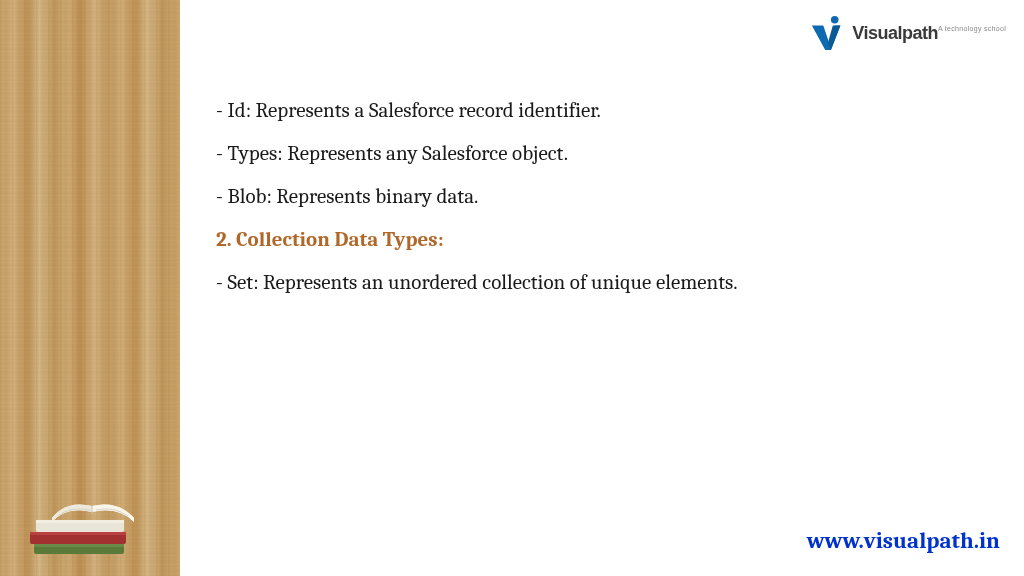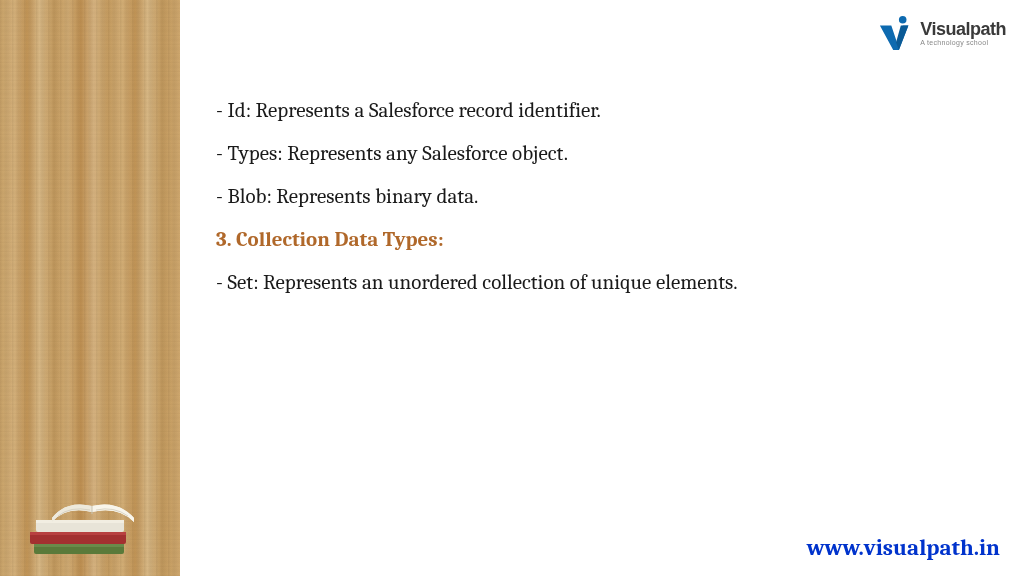--- a/index.html
+++ b/index.html
@@ -41,21 +41,21 @@
       align-items: center;
       gap: 4px;
     }
     .logo-v {
       width: 38px;
       height: 38px;
       position: relative;
     }
     .logo-text {
       display: flex;
-      flex-direction: column;
+      flex-direction: row;
       line-height: 1;
     }
     .logo-main {
       font-family: Arial, sans-serif;
       font-size: 18px;
       font-weight: bold;
       color: #3a3a3a;
       letter-spacing: -0.5px;
     }
     .logo-sub {
@@ -79,21 +79,21 @@
     }
     .section-heading {
       color: #b0682a;
       font-weight: bold;
       margin: 2px 0;
     }
     .map-line { line-height: 1.7; margin-top: 4px; }
     .footer-url {
       position: absolute;
       right: 24px;
-      bottom: 15px;
+      bottom: 22px;
       font-family: Cambria, Georgia, serif;
       font-size: 23px;
       font-weight: bold;
       color: #0033cc;
     }
     .books {
       position: absolute;
       left: 6px;
       bottom: 4px;
       width: 170px;
@@ -116,21 +116,21 @@
   <div class="logo-text">
     <span class="logo-main">Visualpath</span>
     <span class="logo-sub">A technology school</span>
   </div>
 </div>
 
 <div class="content">
   <div class="bullet"> - Id: Represents a Salesforce record identifier.</div>
   <div class="bullet"> - Types: Represents any Salesforce object.</div>
   <div class="bullet"> - Blob: Represents binary data.</div>
-  <div class="section-heading">3. Collection Data Types:</div>
+  <div class="section-heading">2. Collection Data Types:</div>
   <div class="bullet"> - Set: Represents an unordered collection of unique elements.</div>
 </div>
 
 <div class="books">
   <svg viewBox="0 0 170 120" width="170" height="120">
 
     <rect x="28" y="92" width="90" height="10" rx="2" fill="#5a7a3a"></rect>
     <rect x="28" y="92" width="90" height="3" fill="#6a8a4a"></rect>
     <rect x="24" y="80" width="96" height="12" rx="2" fill="#a33030"></rect>
     <rect x="24" y="80" width="96" height="3" fill="#b84040"></rect>

